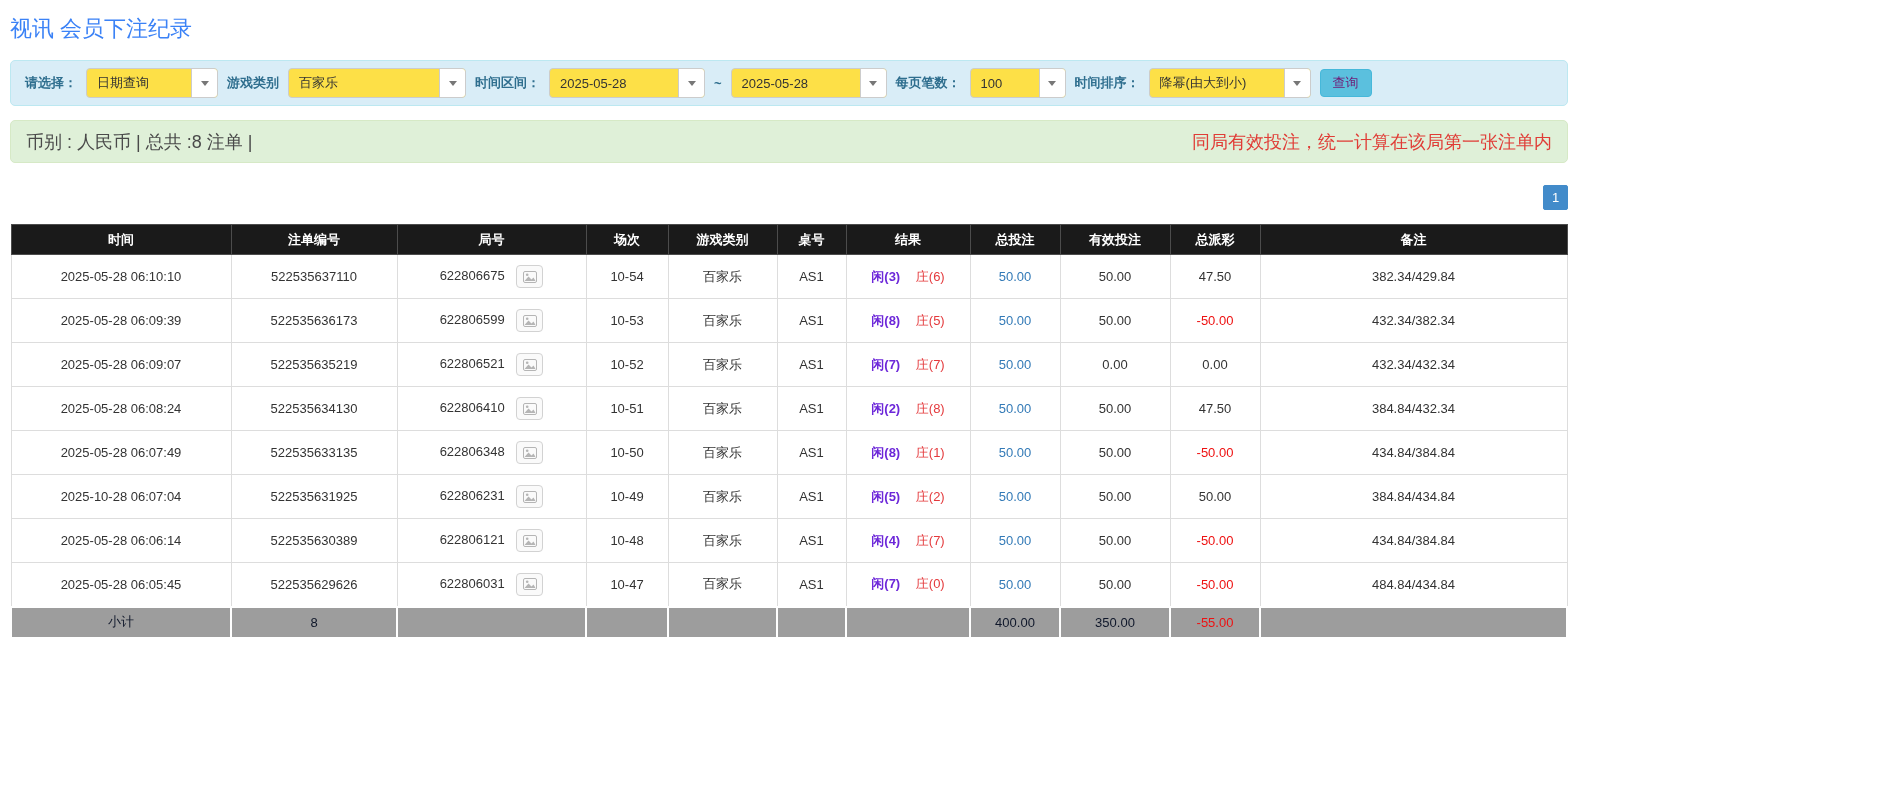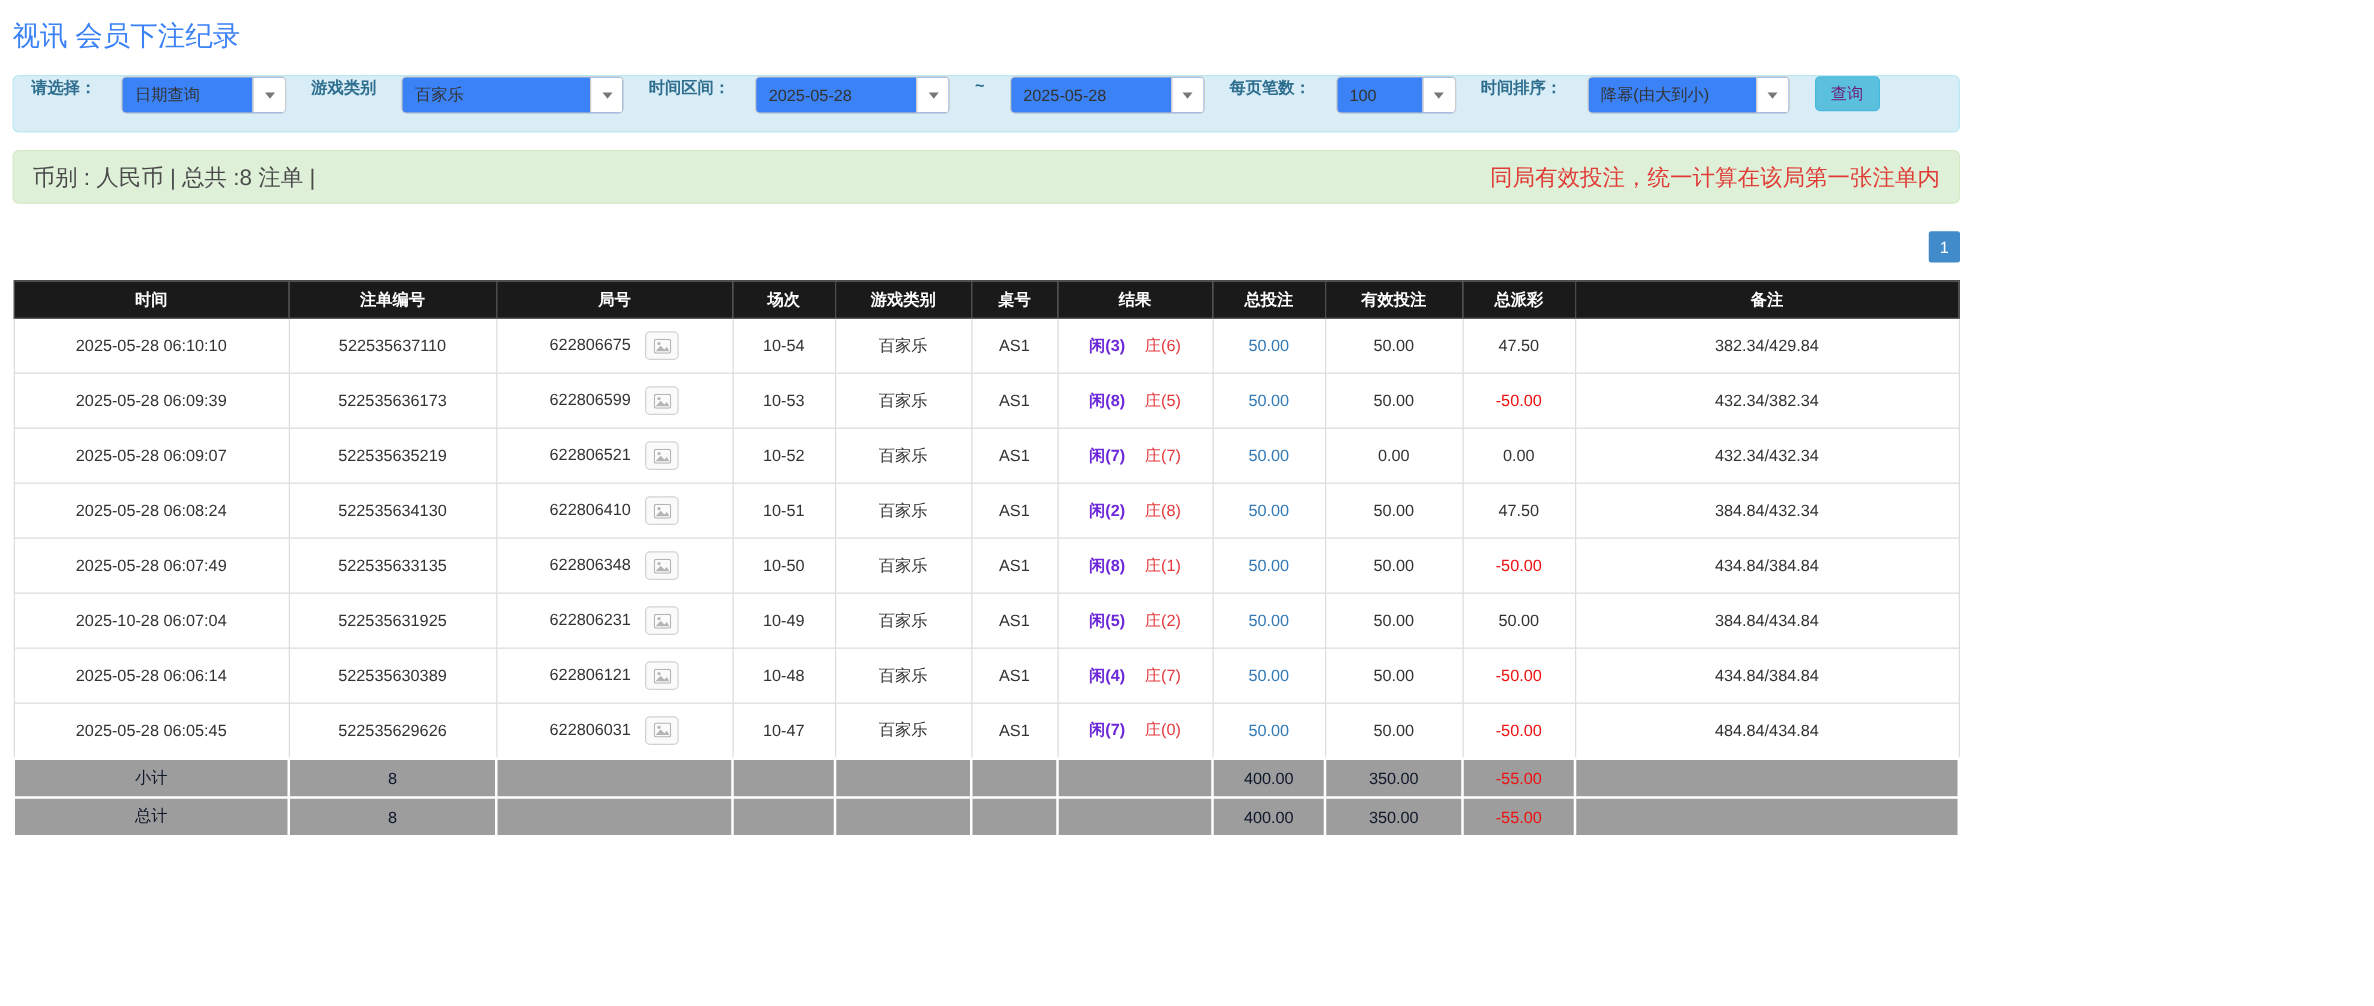--- a/index.html
+++ b/index.html
@@ -13,28 +13,28 @@
 
   .page-title { font-size: 22px; font-weight: 500; color: #3b82f6; margin: 2px 0 16px 0; }
 
   
   .filter-bar {
     background: #d9edf7;
     border: 1px solid #bce8f1;
     border-radius: 5px;
     height: 46px;
     display: flex;
-    align-items: flex-start;
+    align-items: center;
     padding: 0 14px;
-    gap: 20px;
+    gap: 9px;
     white-space: nowrap;
   }
   .flabel { color: #2e6e8e; font-weight: bold; font-size: 13px; }
   .combo {
-    background: #3b82f6;
+    background: #fde047;
     border: 1px solid #ccc;
     border-radius: 4px;
     height: 30px;
     display: inline-flex;
     align-items: center;
     cursor: pointer;
     overflow: hidden;
   }
   .combo .val { padding: 0 10px; font-size: 13px; color: #333; flex: 1; text-align: left; overflow: hidden; }
   .combo .caret-box {
@@ -434,29 +434,16 @@
         <td></td>
         <td></td>
         <td></td>
         <td></td>
         <td></td>
         <td>400.00</td>
         <td>350.00</td>
         <td class="auto-neg neg">-55.00</td>
         <td></td>
       </tr>
-      <tr class="ft">
-        <td>总计</td>
-        <td>8</td>
-        <td></td>
-        <td></td>
-        <td></td>
-        <td></td>
-        <td></td>
-        <td>400.00</td>
-        <td>350.00</td>
-        <td class="auto-neg neg">-55.00</td>
-        <td></td>
-      </tr>
     </tfoot>
   </table>
 
 </div>
 
 </body></html>

